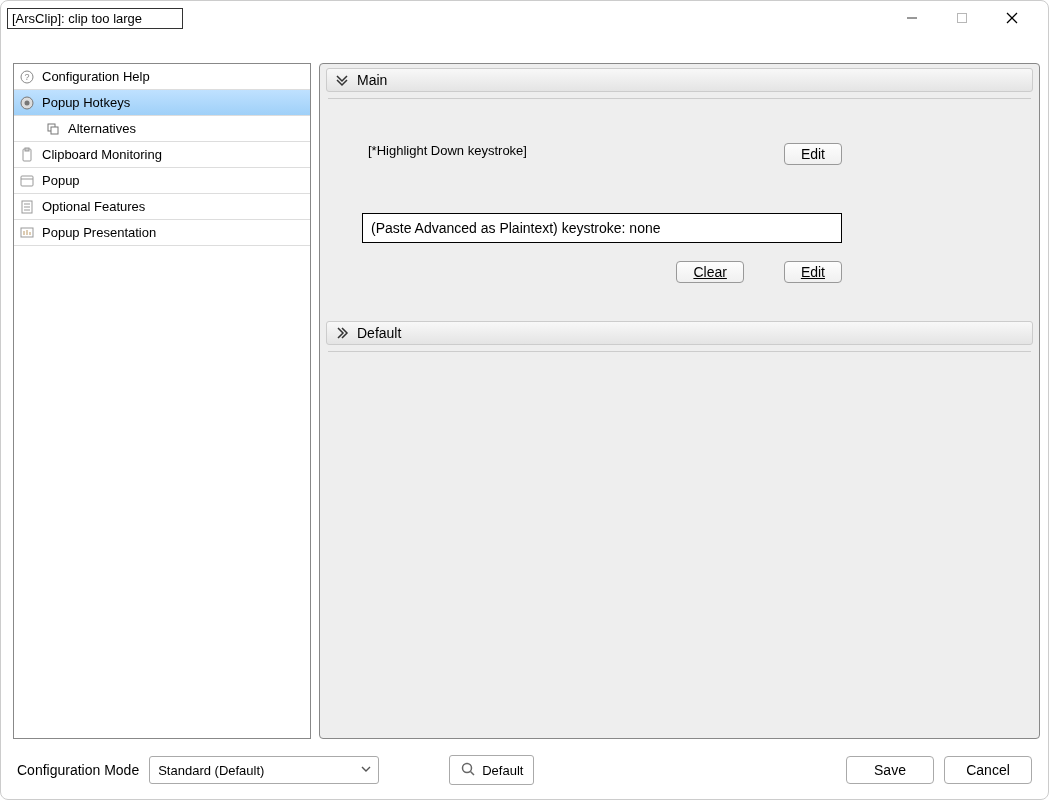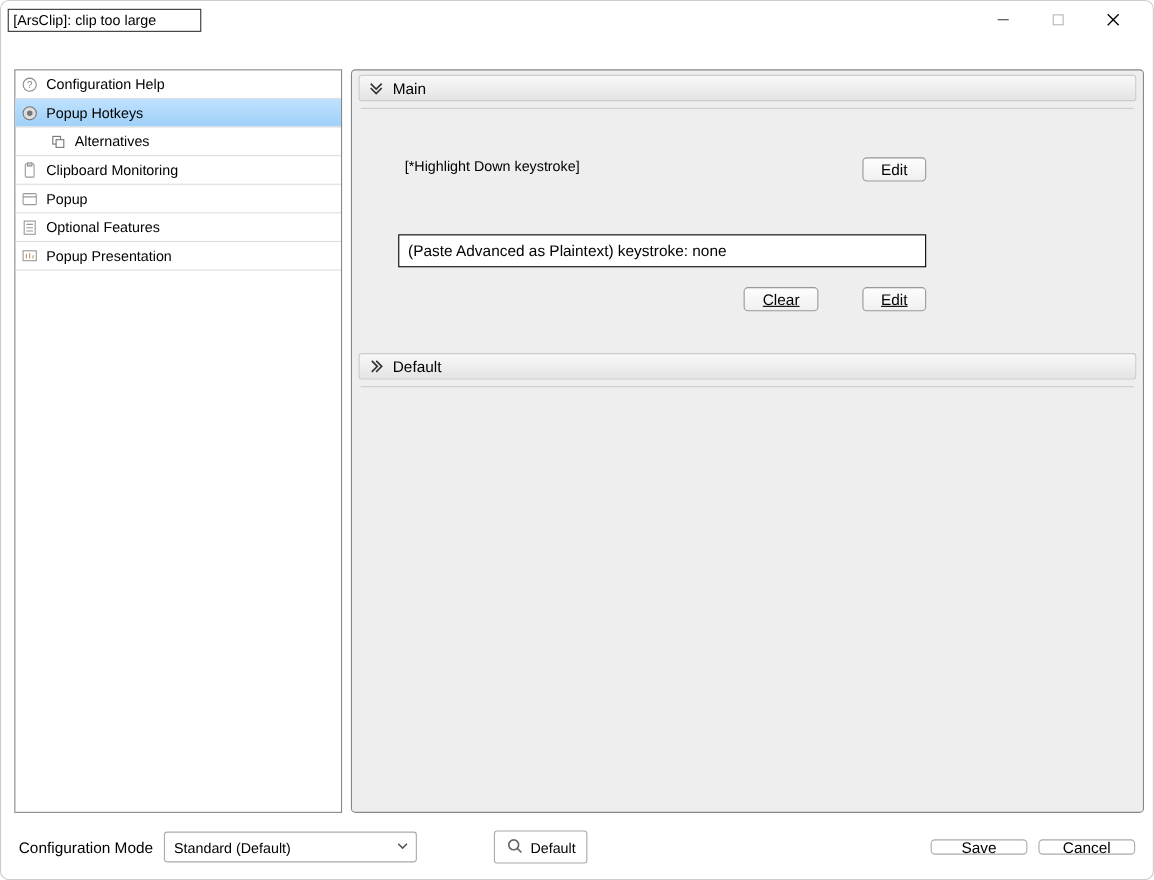--- a/index.html
+++ b/index.html
@@ -189,21 +189,21 @@
   gap: 6px;
   padding: 0 10px;
   cursor: pointer;
 }
 .footer-search svg { width: 16px; height: 16px; }
 .footer-spacer { flex: 1; }
 .footer-btn {
   border: 1px solid #aaa;
   border-radius: 4px;
   background: #fff;
-  height: 14px;
+  height: 28px;
   width: 88px;
   display: flex;
   align-items: center;
   justify-content: center;
   cursor: pointer;
   font-size: 14px;
 }
 </style>
 </head>
 <body>

